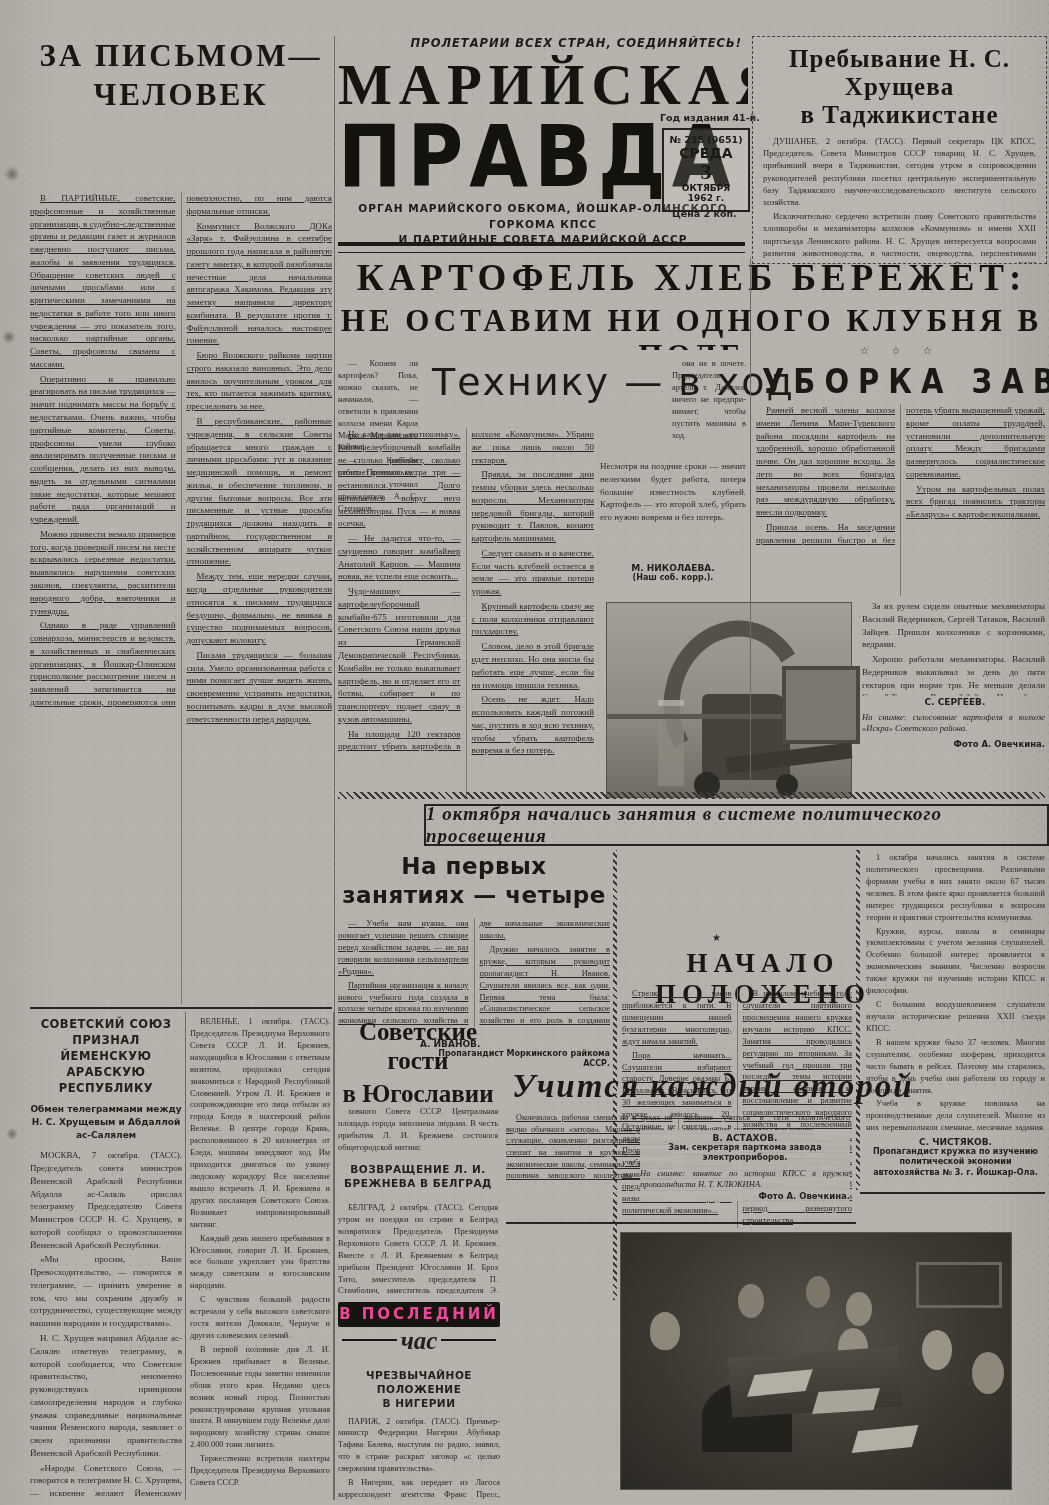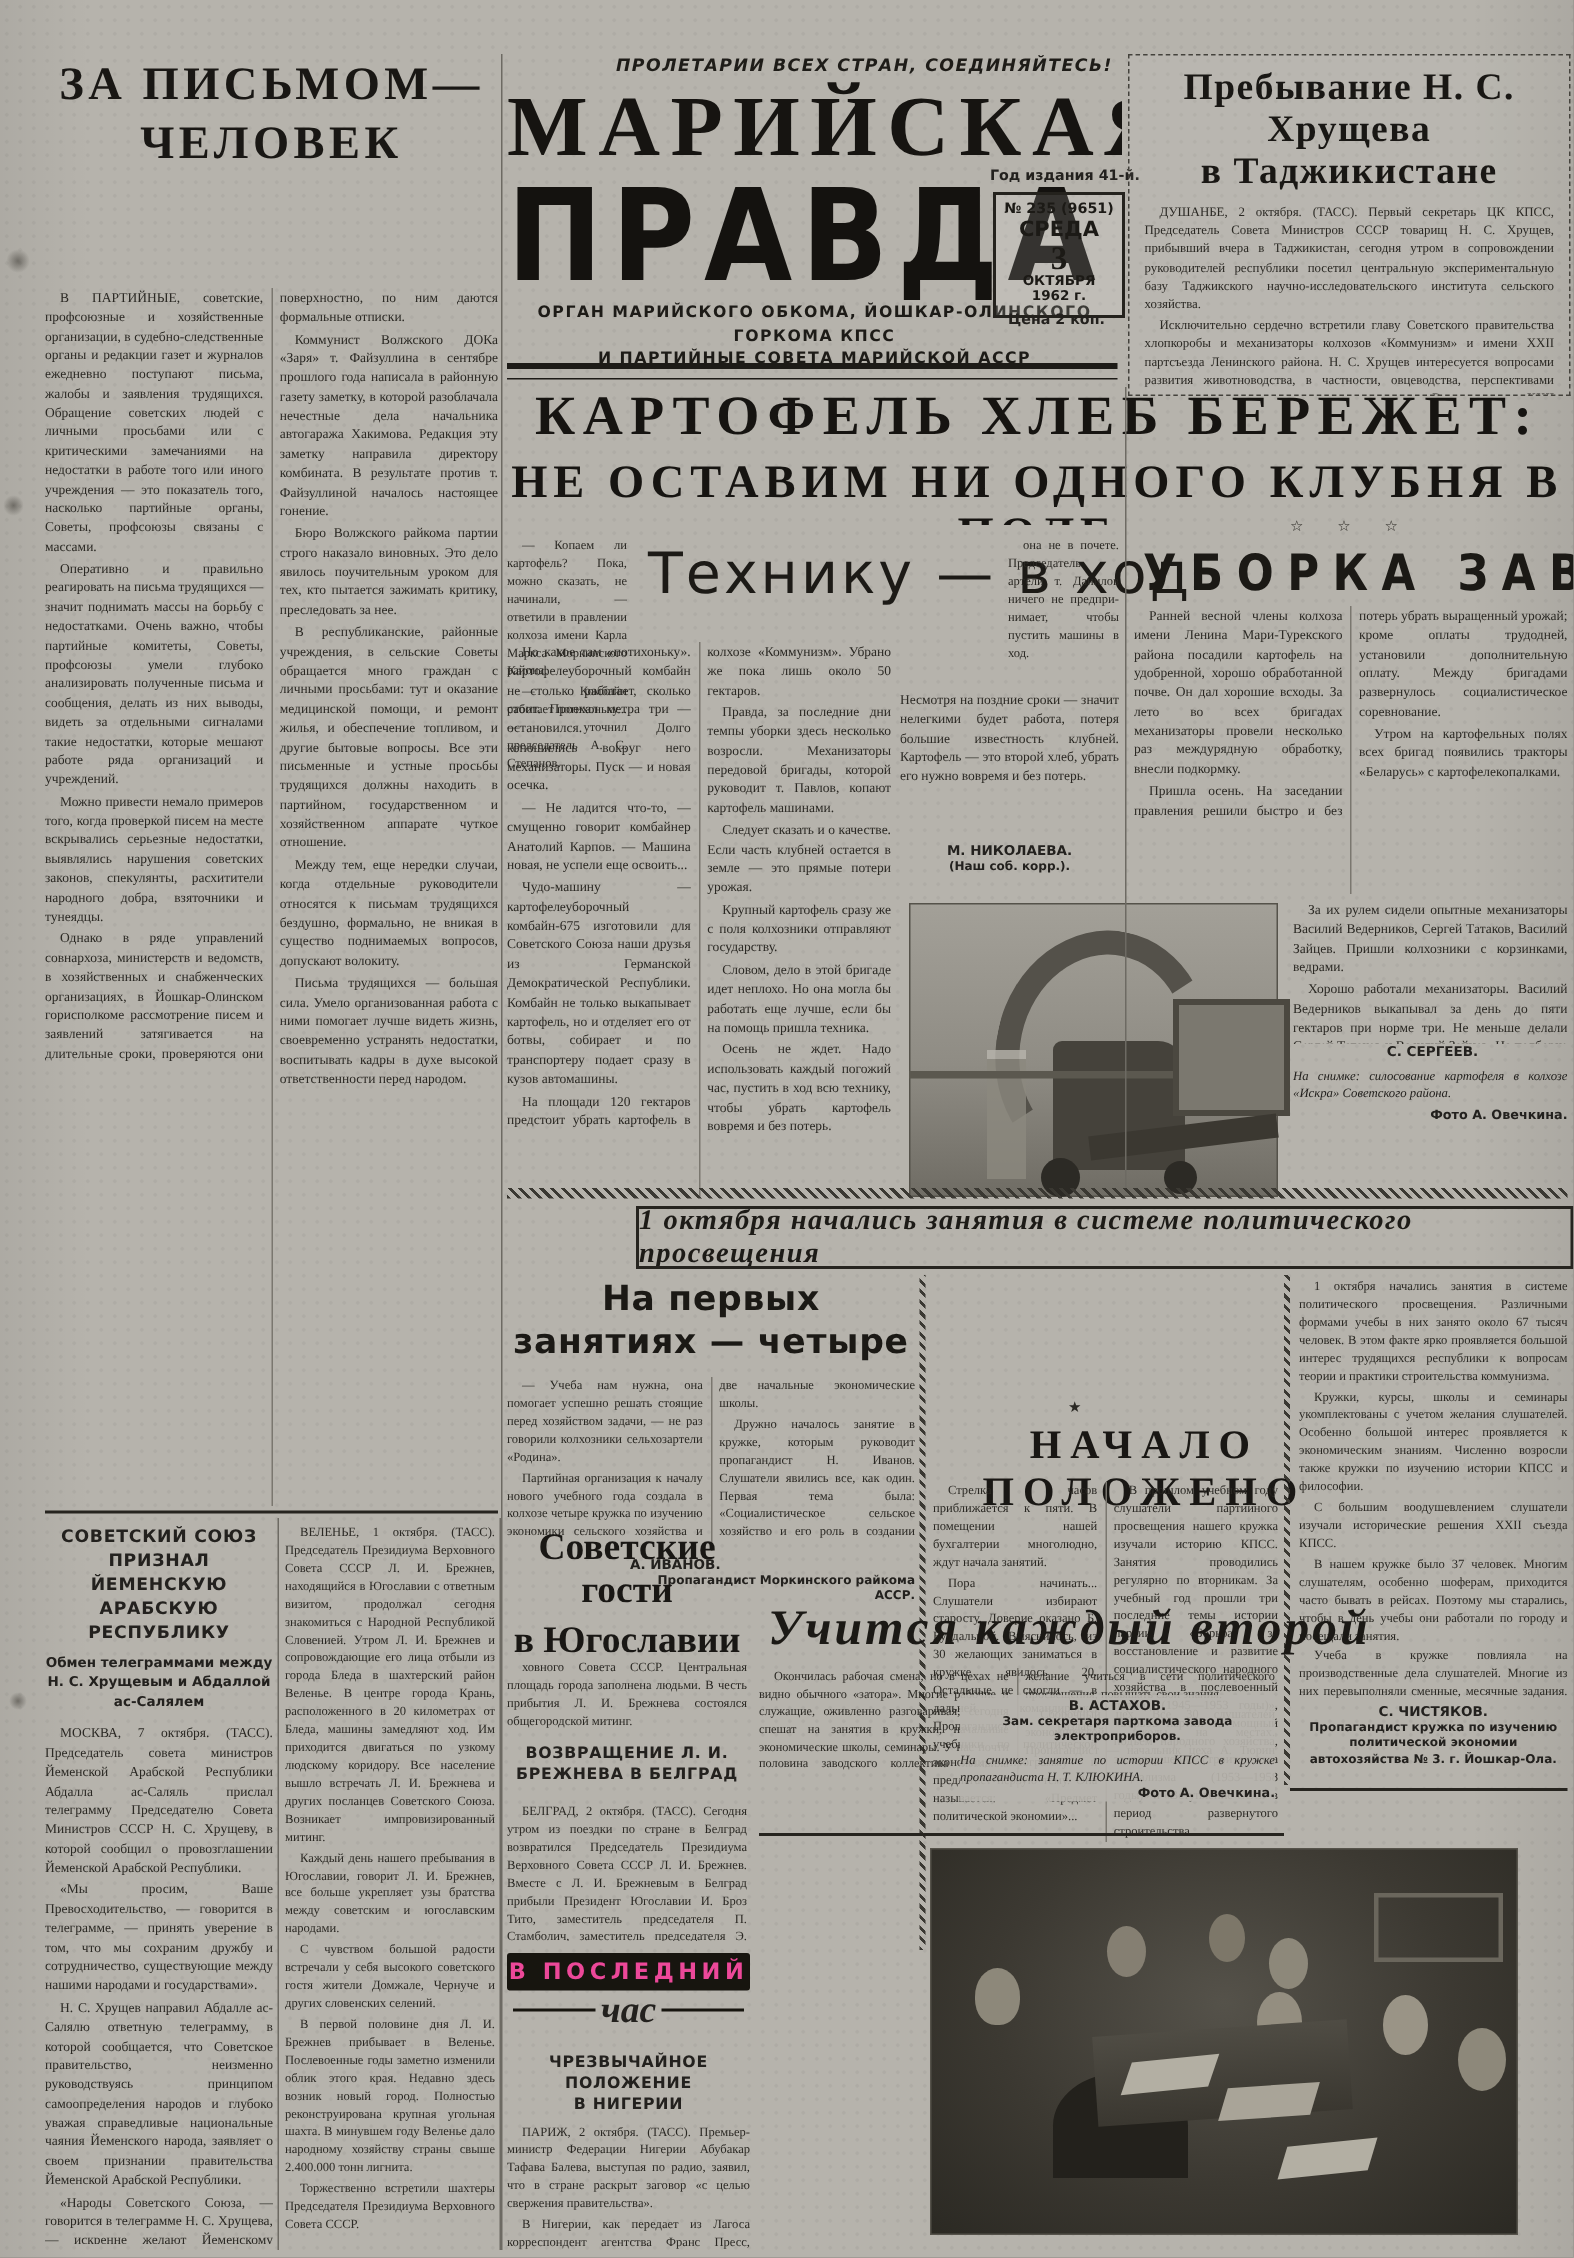--- a/index.html
+++ b/index.html
@@ -6,21 +6,21 @@
   .page{position:relative;width:1049px;height:1505px;margin:0 auto;overflow:hidden;
     background:#b6b3ac;
     background-image:radial-gradient(rgba(0,0,0,.045) 1px,transparent 1.2px),
       linear-gradient(90deg,rgba(0,0,0,.05),rgba(0,0,0,0) 60px,rgba(0,0,0,0) 980px,rgba(0,0,0,.06));
     background-size:9px 9px,100% 100%;
     color:#23211e;font-family:"Liberation Serif",serif;}
   .abs{position:absolute;}
   .blk{position:absolute;overflow:hidden;}
   .body-txt{font-size:9px;line-height:1.42;text-align:justify;color:#2b2924;}
   .body-txt p{margin:0 0 2px 0;text-indent:10px;}
-  .cols2{column-count:2;column-gap:11px;column-rule:1px solid #7a776f;}
+  .cols2{column-count:2;column-gap:11px;column-rule:1px solid #7a776f;text-decoration:underline;}
   .byline{font-family:"DejaVu Sans",sans-serif;font-weight:700;font-size:9px;text-align:right;margin-top:3px;}
   .byrole{font-family:"DejaVu Sans",sans-serif;font-weight:700;font-size:8px;text-align:center;line-height:1.3;}
   .caption{font-style:italic;font-size:8.5px;line-height:1.35;text-align:justify;}
   .caption-credit{font-family:"DejaVu Sans",sans-serif;font-weight:700;font-size:8.5px;text-align:right;}
   .vrule{position:absolute;width:1px;background:#6d6a63;}
   .hrule{position:absolute;height:2px;background:#26241f;}
   .hrule-thick{position:absolute;height:6px;border-top:4px solid #1d1b17;border-bottom:1px solid #1d1b17;background:transparent;}
   .hatch{position:absolute;background:repeating-linear-gradient(45deg,#3a3832 0 2px,transparent 2px 5px);}
   .h-editorial{font-weight:900;font-size:31px;line-height:1.05;letter-spacing:3px;text-align:center;color:#191714;}
   .slogan{font-family:"DejaVu Sans",sans-serif;font-weight:700;font-style:italic;font-size:11.5px;letter-spacing:1px;color:#1e1c18;}

